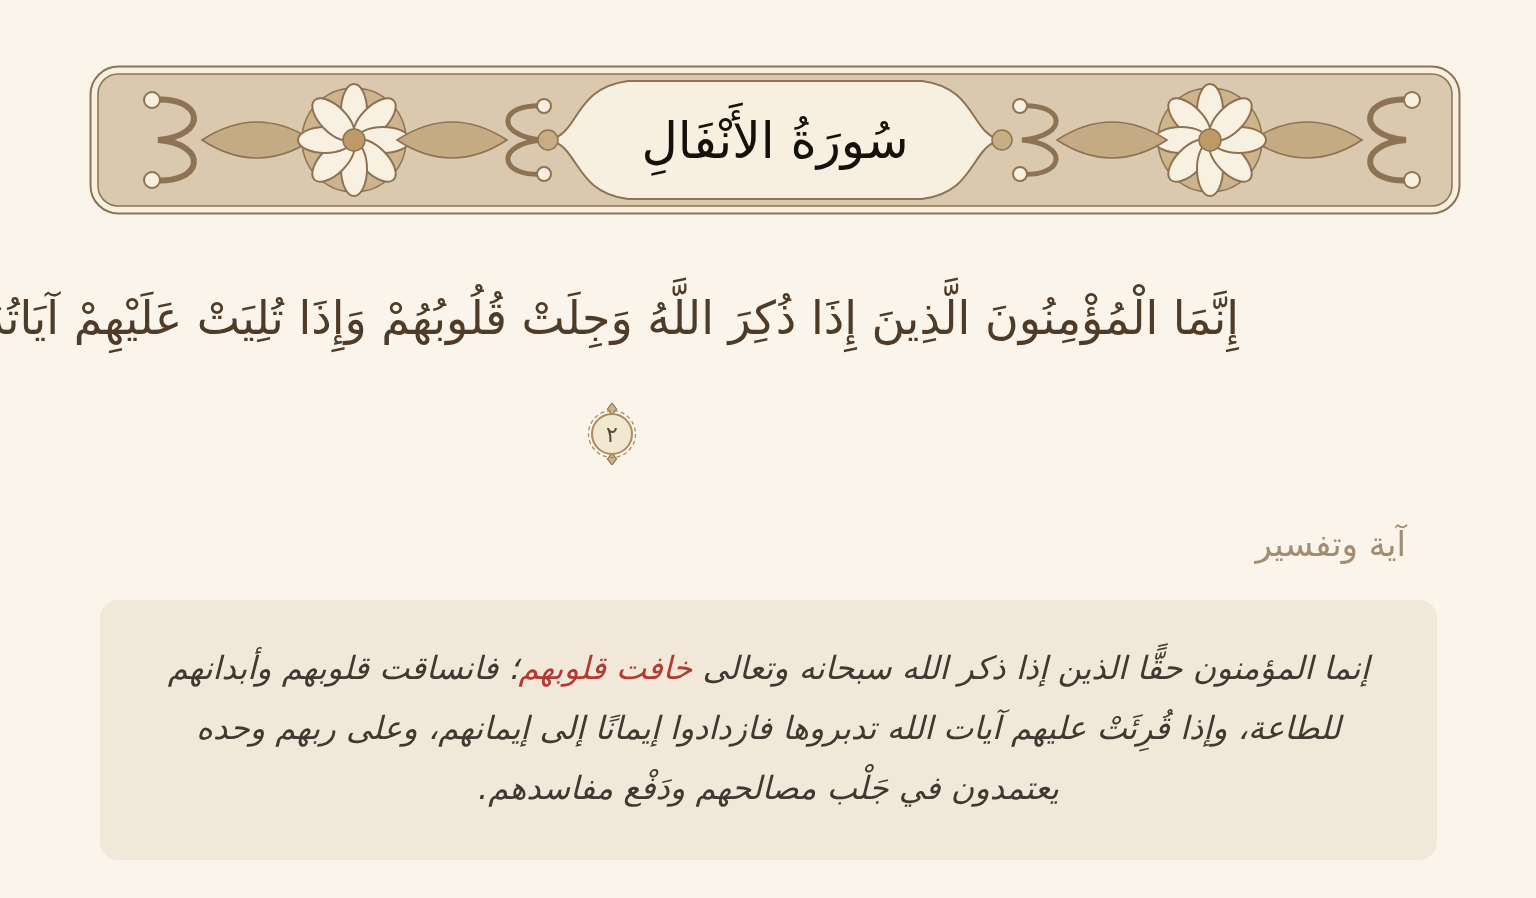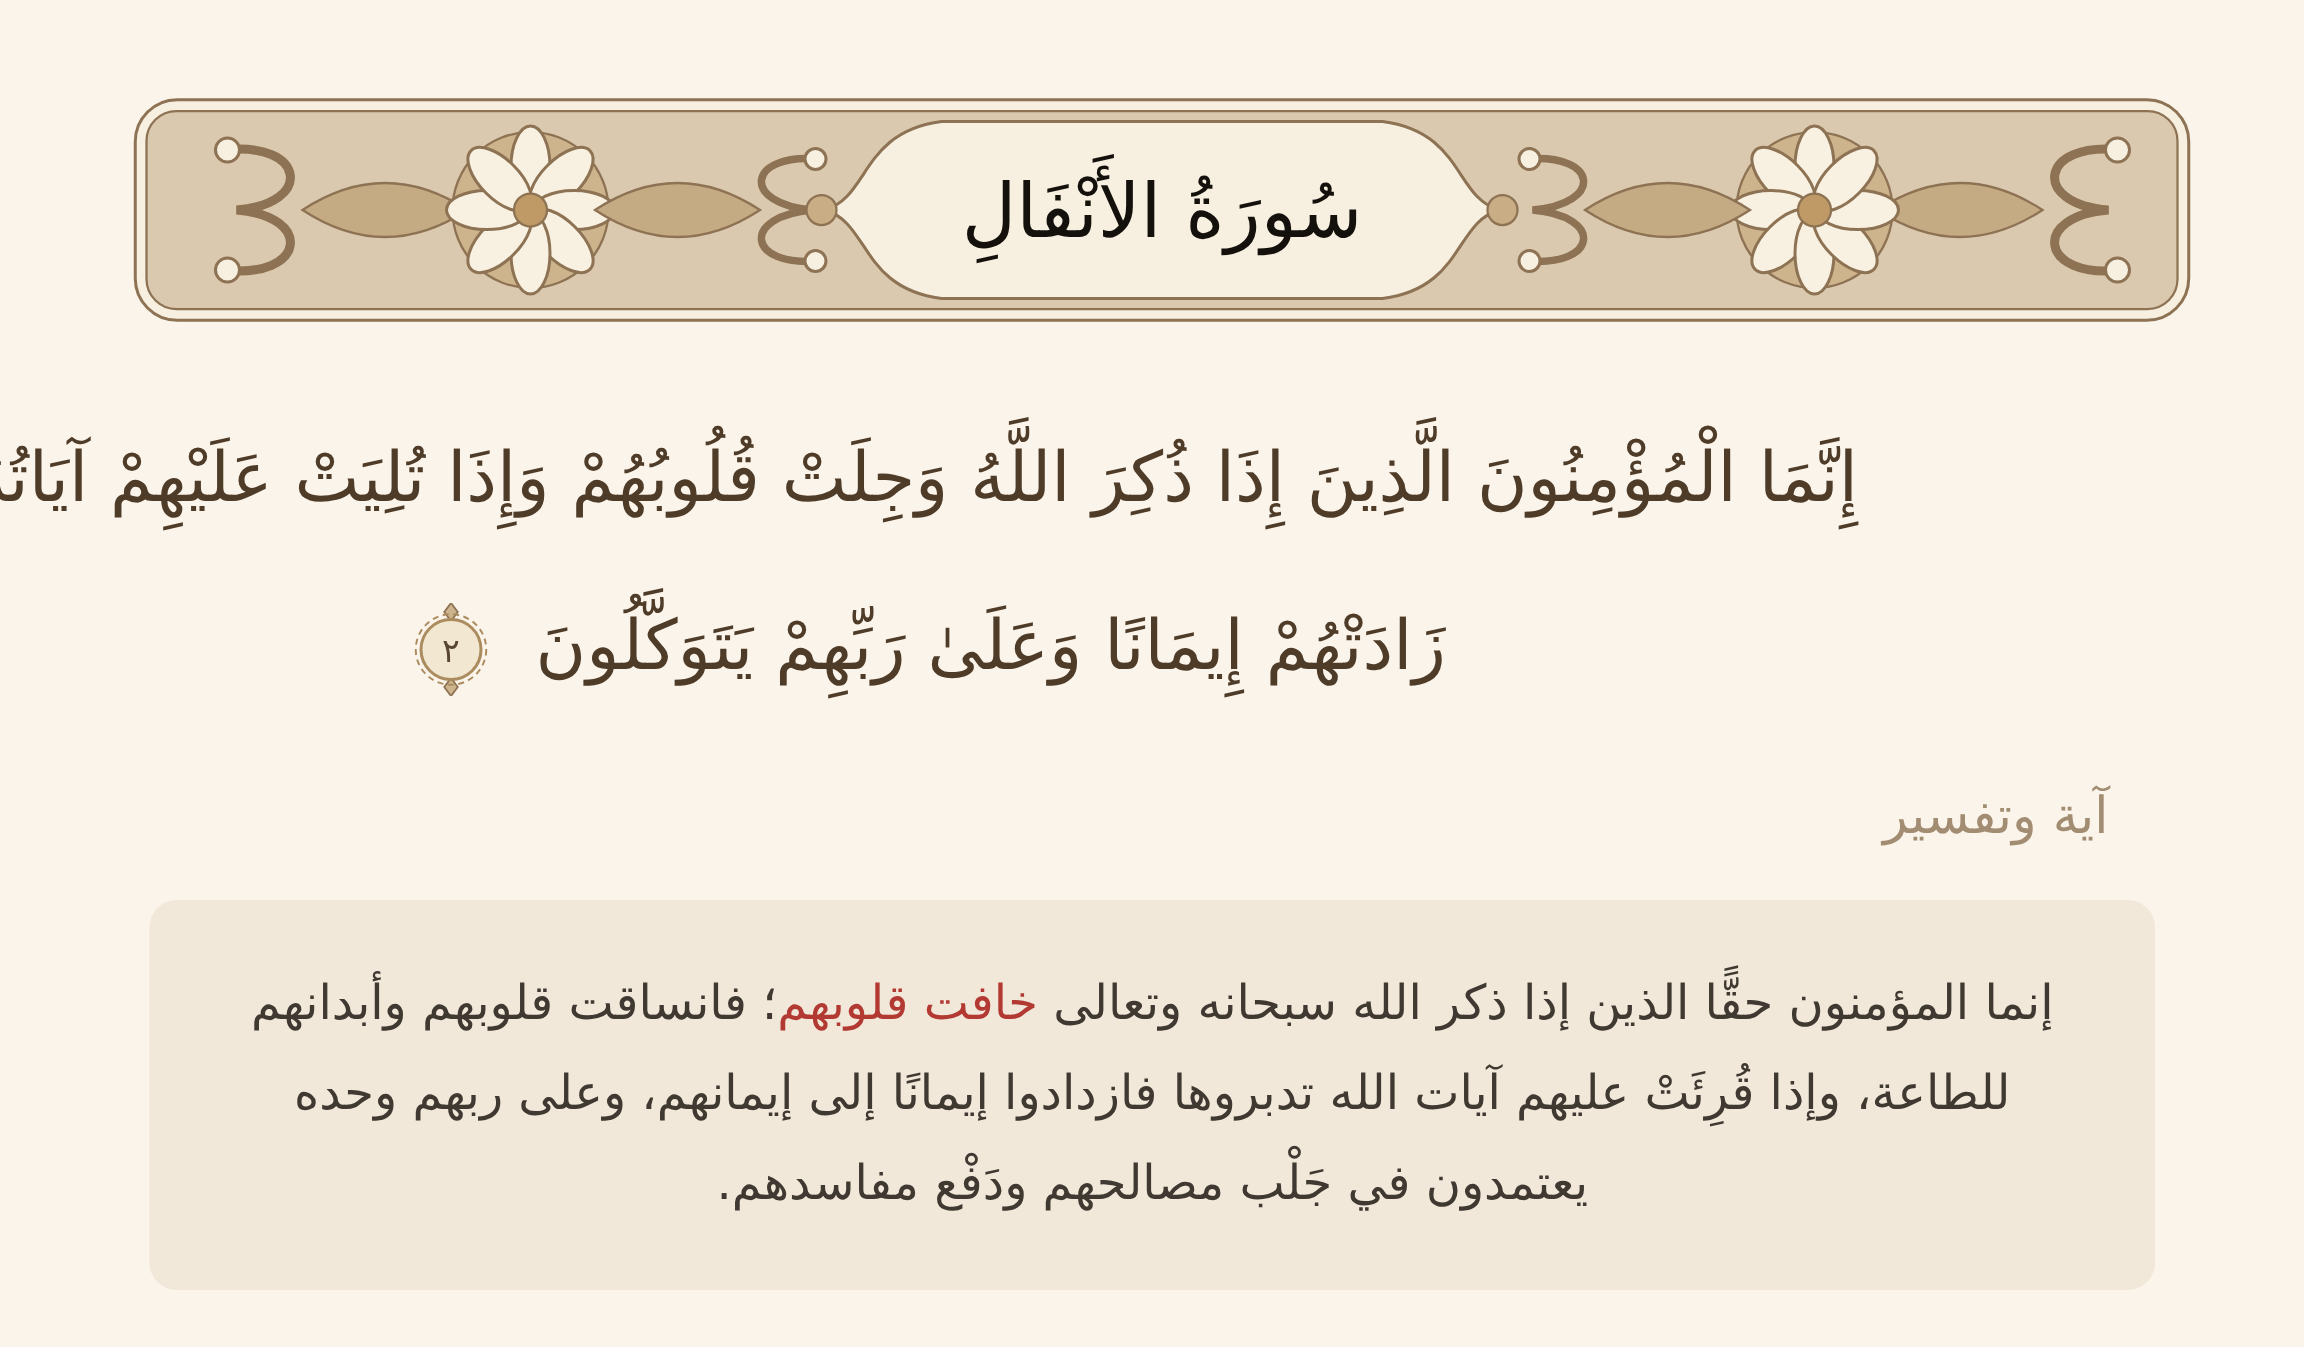--- a/index.html
+++ b/index.html
@@ -63,20 +63,21 @@
   
   .tafsir-box {
     position: absolute;
     left: 100px;
     top: 600px;
     width: 1337px;
     height: 260px;
     background: #f1e8da;
     border-radius: 18px;
     box-sizing: border-box;
+    font-style: italic;
   }
   .tafsir-text {
     margin: 0;
     padding: 38px 58px 0 58px;
     direction: rtl;
     text-align: center;
     font-size: 32px;
     line-height: 60px;
     color: #403931;
   }
@@ -126,21 +127,20 @@
     <circle cx="460" cy="76" r="10" fill="#c9ad85" stroke="#8d7253" stroke-width="1.5"></circle>
     <circle cx="914" cy="76" r="10" fill="#c9ad85" stroke="#8d7253" stroke-width="1.5"></circle>
 
     <text x="687" y="94" font-size="50" text-anchor="middle" fill="#14100c" style="font-family:'DejaVu Sans',sans-serif; direction: rtl;">سُورَةُ الأَنْفَالِ</text>
   </svg>
 </div>
 
 <div class="verse">
   <div class="verse-line">إِنَّمَا الْمُؤْمِنُونَ الَّذِينَ إِذَا ذُكِرَ اللَّهُ وَجِلَتْ قُلُوبُهُمْ وَإِذَا تُلِيَتْ عَلَيْهِمْ آيَاتُهُ</div>
   <div class="verse-line">
-    <span>زَادَتْهُمْ إِيمَانًا وَعَلَىٰ رَبِّهِمْ يَتَوَكَّلُونَ</span>
     <svg class="ayah-medallion" viewBox="0 0 52 62" xmlns="http://www.w3.org/2000/svg">
       <path d="M26 0 L30.5 6 L26 12 L21.5 6 Z" fill="#cdb48d" stroke="#8d7253" stroke-width="1.2"></path>
       <path d="M26 62 L30.5 56 L26 50 L21.5 56 Z" fill="#cdb48d" stroke="#8d7253" stroke-width="1.2"></path>
       <circle cx="26" cy="31" r="23.5" fill="none" stroke="#ab8c5f" stroke-width="1.3" stroke-dasharray="4 3"></circle>
       <circle cx="26" cy="31" r="20" fill="#f2e7d1" stroke="#ab8c5f" stroke-width="2"></circle>
       <text x="26" y="39" font-size="22" text-anchor="middle" fill="#5a4733" style="font-family:'DejaVu Sans',sans-serif;">٢</text>
     </svg>
   </div>
 </div>
 

